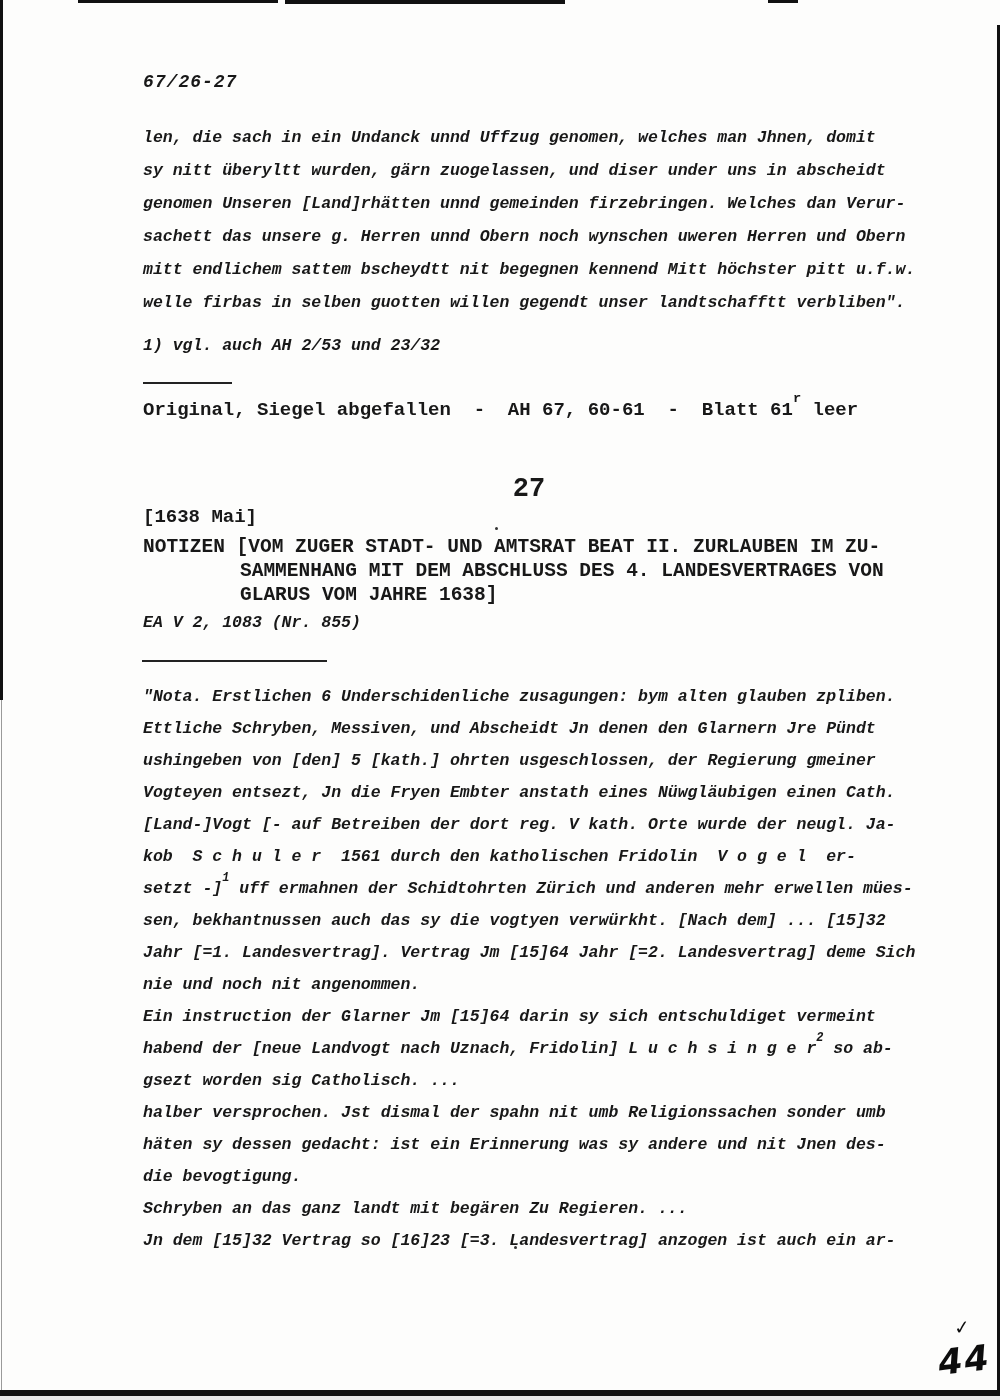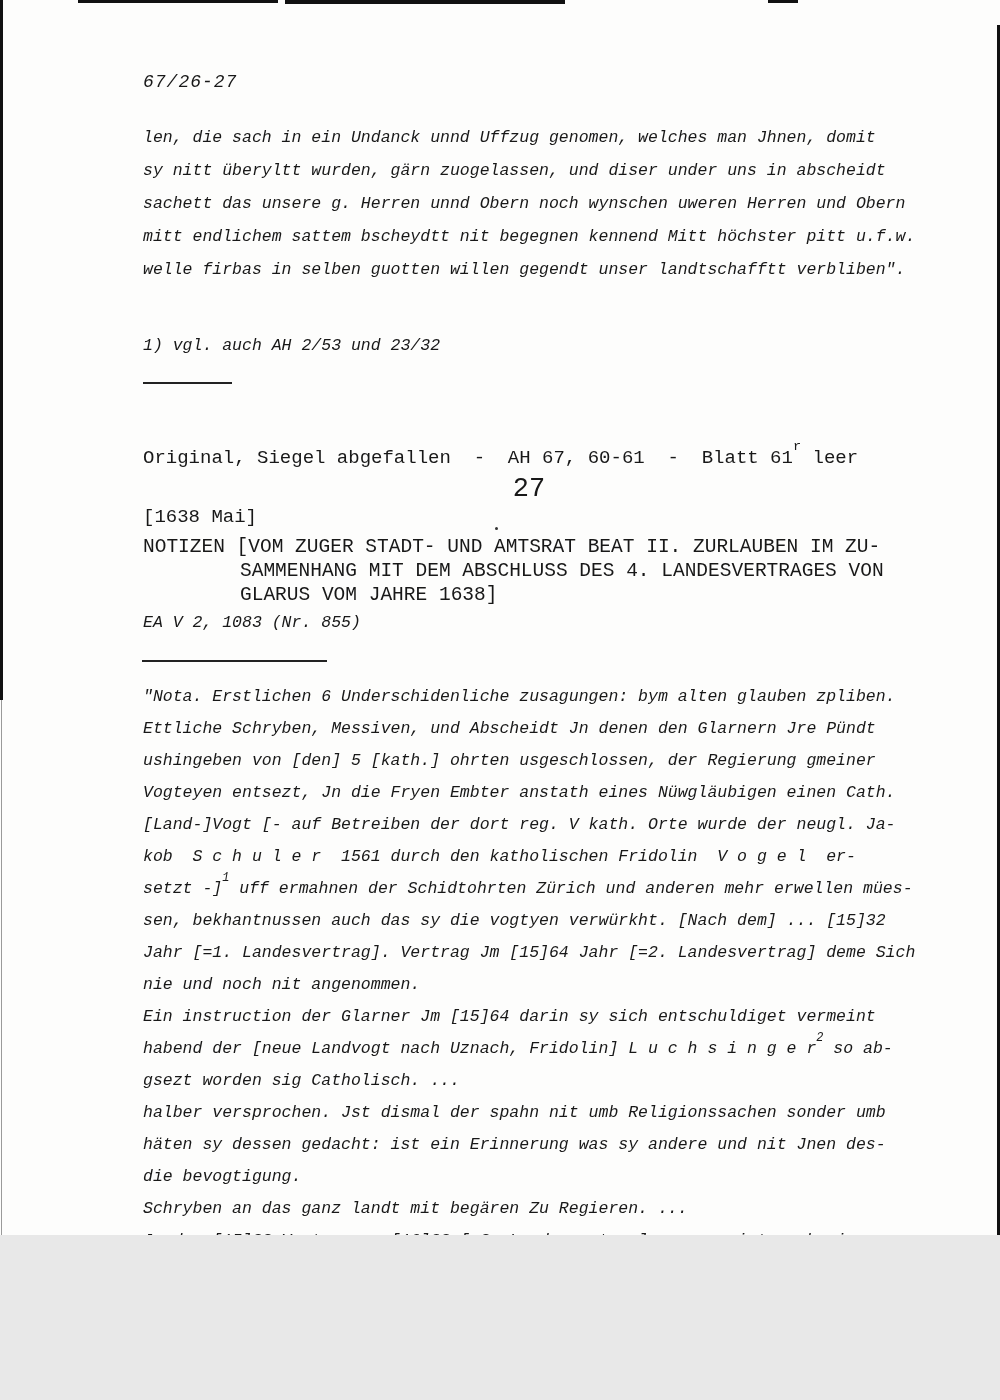--- a/index.html
+++ b/index.html
@@ -3,39 +3,40 @@
 <meta charset="utf-8">
 <style>
   html, body { margin: 0; padding: 0; }
   body {
     width: 1000px; height: 1400px;
     background: #e8e8e8;
     font-family: "Liberation Mono", monospace;
   }
   .page {
     position: relative;
-    width: 1000px; height: 1235px;
+    width: 1000px; height: 1396px;
     background: #fdfdfc;
     overflow: hidden;
     color: #181818;
+    font-weight: bold;
   }
   .block { position: absolute; left: 143px; }
   .tline { white-space: pre; }
 
   .folio { top: 72px; font-size: 18px; font-style: italic; letter-spacing: 1px; }
 
   .intro { top: 121px; font-size: 16.5px; line-height: 33px; font-style: italic; }
 
   .footnote { top: 336px; font-size: 16.5px; font-style: italic; }
 
   .rule { position: absolute; background: #222; height: 2px; }
   .rule-1 { left: 143px; top: 382px; width: 89px; }
   .rule-2 { left: 142px; top: 660px; width: 185px; }
 
-  .provenance { top: 397px; font-size: 19px; line-height: 26px; margin-top: 48px; }
+  .provenance { top: 397px; font-size: 19px; line-height: 26px; }
 
   .entry-number { top: 466px; left: 143px; width: 772px; text-align: center; font-size: 27px; margin-top: 8px; }
 
   .date-line { top: 506px; font-size: 19px; }
 
   .title-block { top: 535px; font-size: 19.5px; line-height: 24px; }
   .title-block .tline + .tline { padding-left: 97px; }
 
   .source-ref { top: 613px; font-size: 16.5px; font-style: italic; text-align: right; }
 
@@ -79,20 +80,21 @@
   <div class="edge edge-right"></div>
   <div class="edge edge-bottom"></div>
   <div class="speck speck-1"></div>
   <div class="speck speck-2"></div>
 
   <div class="block folio tline">67/26-27</div>
 
   <div class="block intro">
       <div class="tline">len, die sach in ein Undanck unnd Uffzug genomen, welches man Jhnen, domit</div>
       <div class="tline">sy nitt überyltt wurden, gärn zuogelassen, und diser under uns in abscheidt</div>
+      <div class="tline">genomen Unseren [Land]rhätten unnd gemeinden firzebringen. Welches dan Verur-</div>
       <div class="tline">sachett das unsere g. Herren unnd Obern noch wynschen uweren Herren und Obern</div>
       <div class="tline">mitt endlichem sattem bscheydtt nit begegnen kennend Mitt höchster pitt u.f.w.</div>
       <div class="tline">welle firbas in selben guotten willen gegendt unser landtschafftt verbliben".</div>
     </div>
 
   <div class="block footnote tline">1) vgl. auch AH 2/53 und 23/32</div>
 
   <div class="rule rule-1"></div>
 
   <div class="block provenance">

